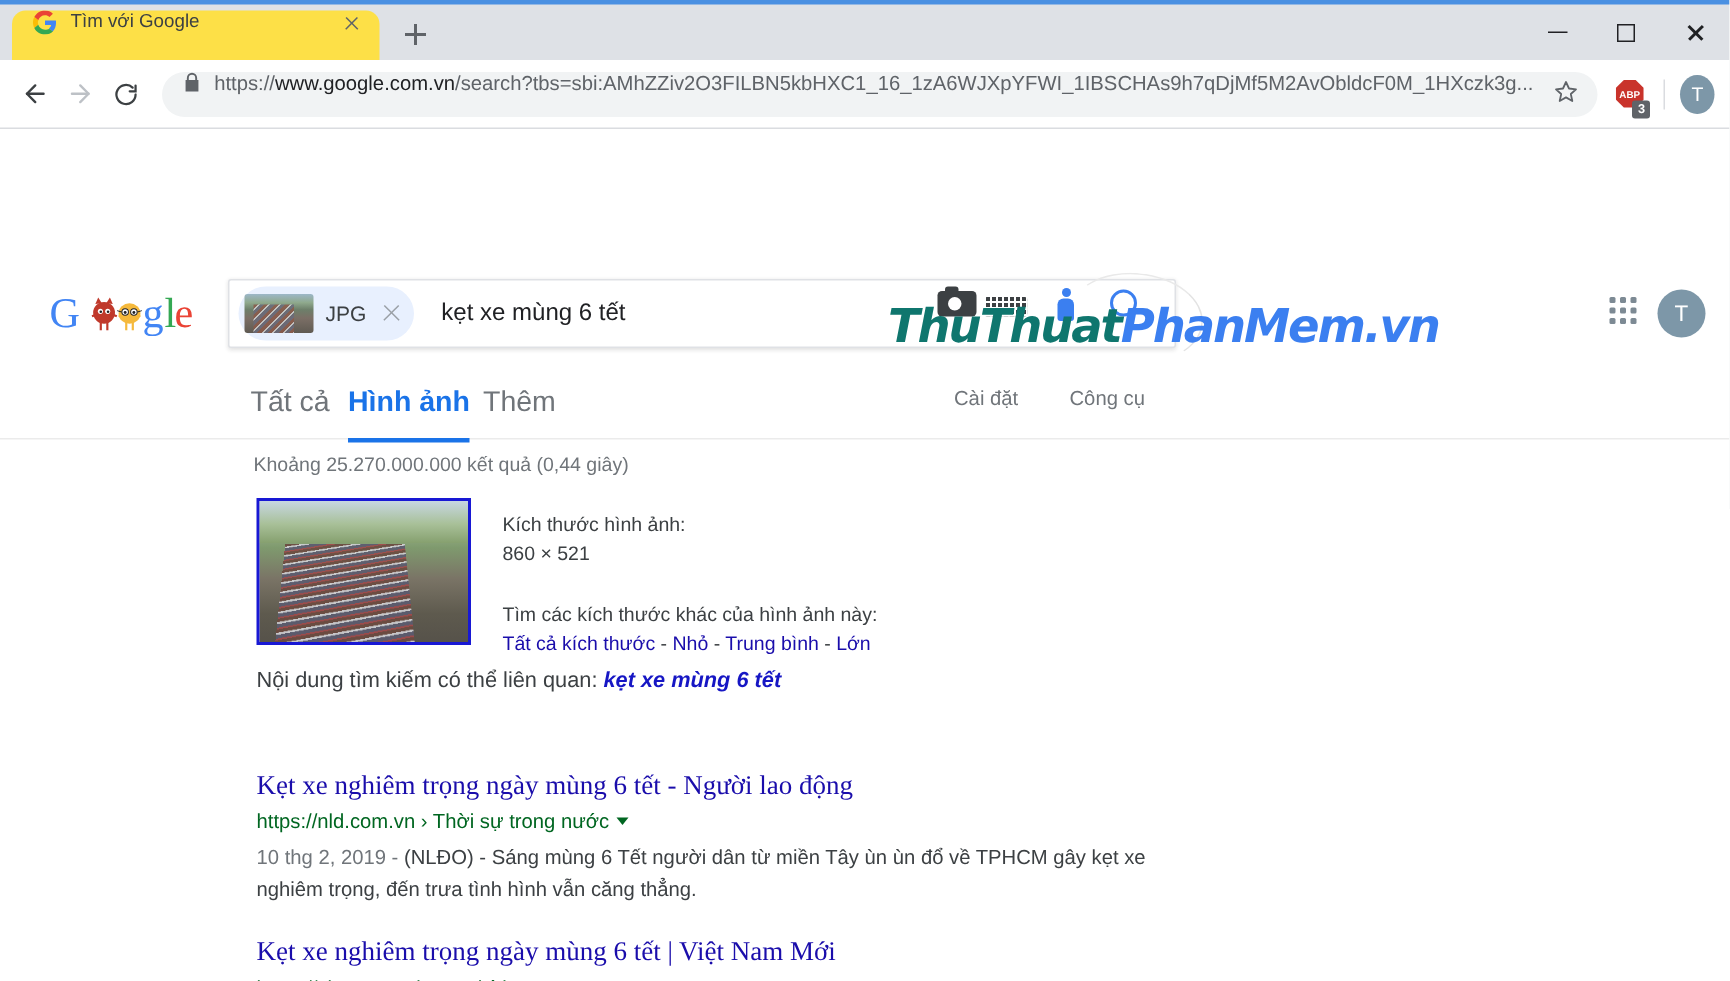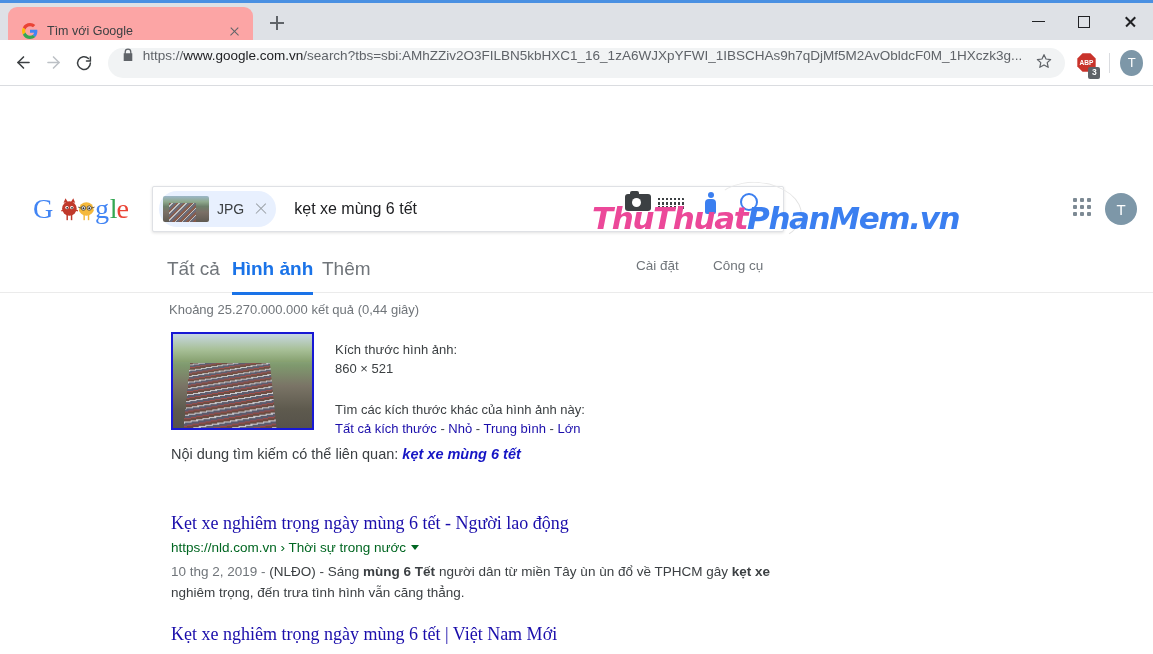--- a/index.html
+++ b/index.html
@@ -11,23 +11,23 @@
   }
 
   
   .browser { width: 1153px; height: 654px; display: flex; flex-direction: column; background: #dee1e6; }
   .titlebar {
     height: 40px; background: #dee1e6; position: relative;
     display: flex; align-items: flex-end; border-top: 3px solid #4a90e2;
   }
   .tabstrip { display: flex; align-items: flex-end; padding-left: 8px; height: 100%; }
   .tab {
-    height: 33px; width: 245px; background: #fca5a5;
-    border-radius: 9px 9px 0 0; display: flex; align-items: center;
-    padding: 15px 10px 0 14px; gap: 9px; position: relative;
+    height: 33px; width: 245px; background: #fde047;
+    border-radius: 9px 9px 0 0; display: flex; align-items: flex-start;
+    padding: 0 10px 0 14px; gap: 9px; position: relative;
   }
   .tab-favicon { width: 16px; height: 16px; flex: 0 0 16px; position: relative; }
   .tab-title {
     font-size: 12.5px; color: #3c4043; flex: 1 1 auto;
     white-space: nowrap; overflow: hidden; text-overflow: ellipsis;
   }
   .tab-close { width: 17px; height: 17px; position: relative; flex: 0 0 17px; cursor: pointer; }
   .tab-close::before, .tab-close::after {
     content: ""; position: absolute; left: 3px; top: 8px; width: 11px; height: 1.4px;
     background: #5f6368;
@@ -125,21 +125,21 @@
 
   .watermark {
     position: absolute; left: 592px; top: 104px; width: 290px; height: 48px;
     pointer-events: none; user-select: none;
   }
   .wm-text {
     position: absolute; left: 0; top: 10px; font-size: 31px;
     font-family: "DejaVu Sans", sans-serif; font-weight: bold;
     font-style: italic; letter-spacing: -1.4px; white-space: nowrap;
   }
-  .wm-red { color: #ec4899; }
+  .wm-red { color: #0f766e; }
   .wm-blue { color: #3b7ff0; }
   .wm-cam {
     position: absolute; left: 33px; top: 4px; width: 26px; height: 17px;
     background: #3c4043; border-radius: 3px;
   }
   .wm-cam::before {
     content:""; position:absolute; left:7px; top:4px; width:9px; height:9px;
     border-radius:50%; background:#fff;
   }
   .wm-cam::after {
@@ -226,21 +226,21 @@
   .r-title {
     font-size: 18px; color: #1a0dab; line-height: 24px; cursor: pointer;
     font-family: Liberation Serif, serif;
   }
   .r-url { font-size: 13.5px; color: #006621; line-height: 20px; margin-top: 3px; cursor: pointer; }
   .r-caret {
     display: inline-block; width: 0; height: 0; margin-left: 5px; vertical-align: 2px;
     border-left: 4px solid transparent; border-right: 4px solid transparent; border-top: 5px solid #006621;
   }
   .r-snip { font-size: 13.5px; color: #3c4043; line-height: 21px; margin-top: 3px; }
-  .r-snip b { font-weight: bold; }
+  .r-snip b { font-weight: normal; }
   .r-snip .date { color: #70757a; }
 </style>
 </head>
 <body>
 
 <div class="browser">
 
   <div class="titlebar">
     <div class="tabstrip">
       <div class="tab">

